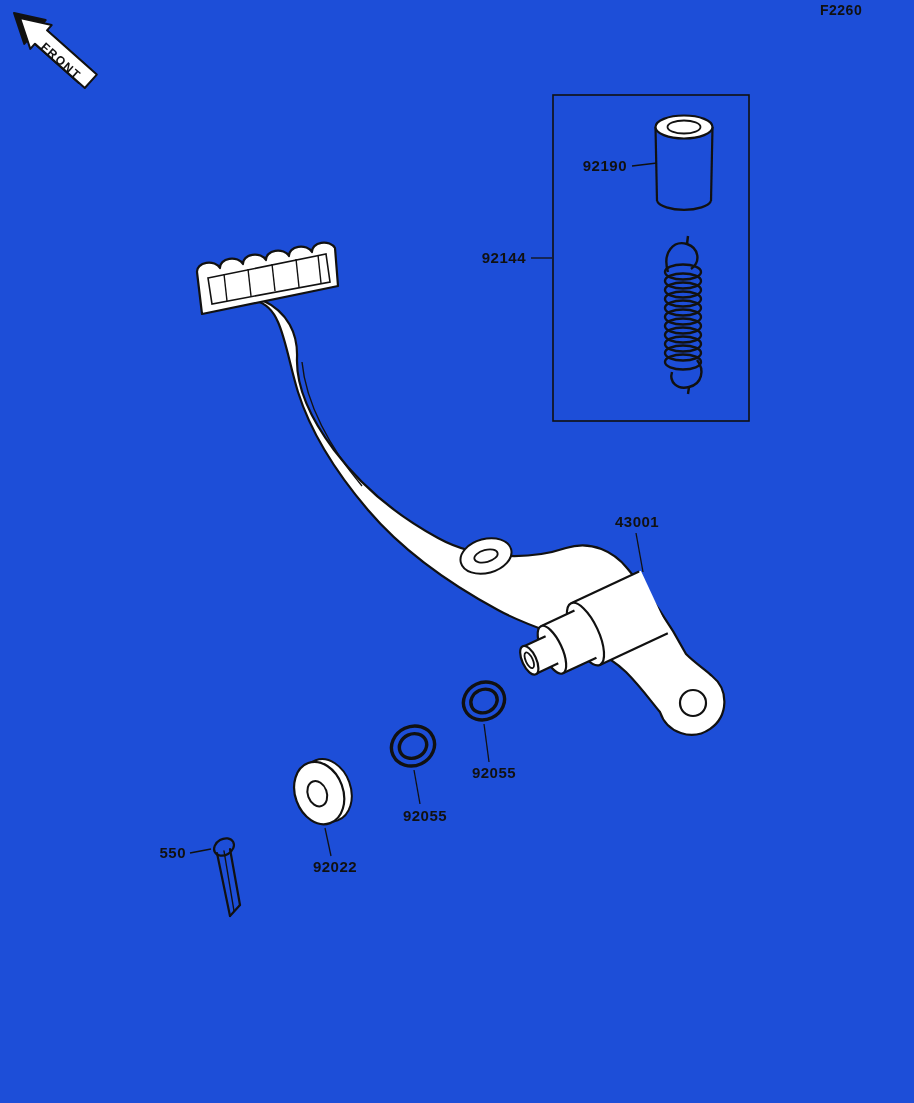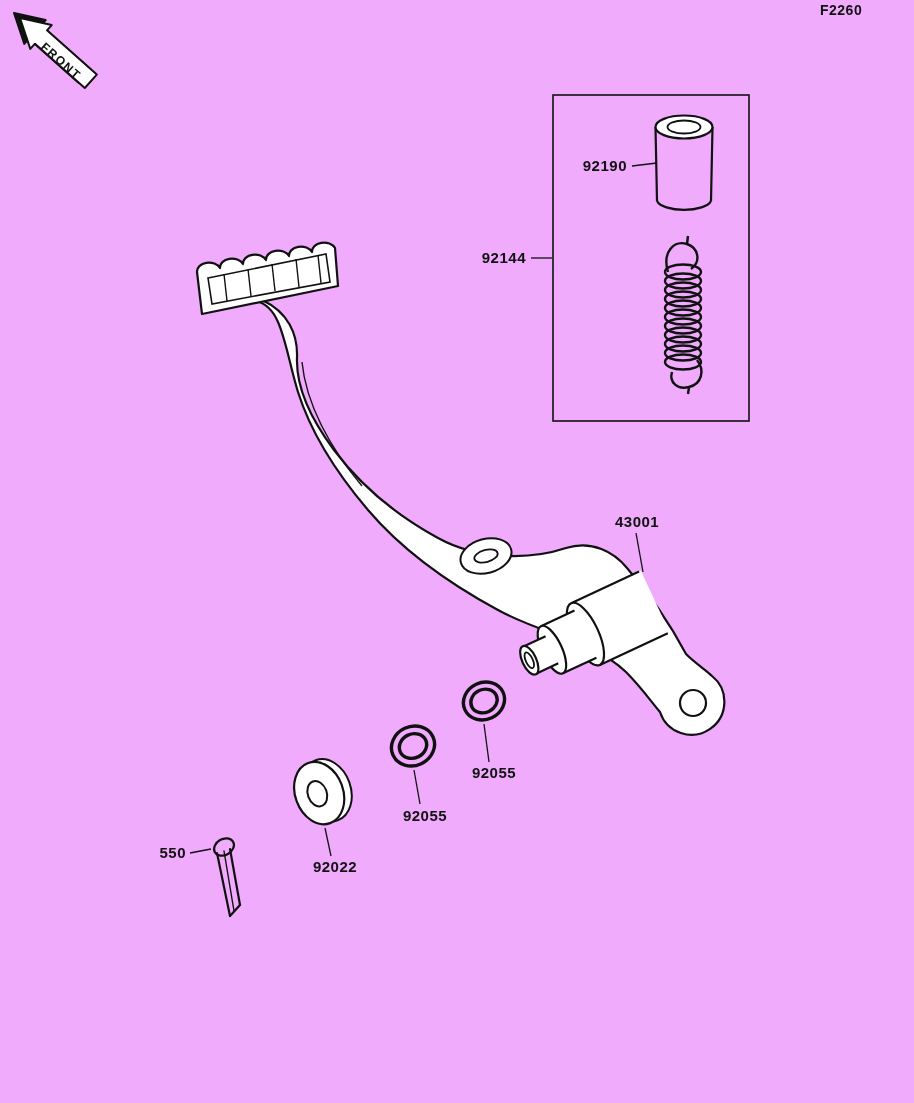--- a/index.html
+++ b/index.html
@@ -1,19 +1,19 @@
 <!DOCTYPE html>
 <html><head>
 <meta charset="utf-8">
 <style>
   html,body { margin:0; padding:0; background:#ffffff; }
   .page {
     position:relative;
     width:914px; height:1103px;
-    background:#f0abfc;
+    background:#1d4ed8;
     overflow:hidden;
     font-family:"Liberation Sans", sans-serif;
     text-align:center;
   }
   svg { display:block; }
   .ink        { stroke:#111111; fill:none; }
   .part-label { font:bold 15px "Liberation Sans", sans-serif; fill:#111111; letter-spacing:0.5px; }
   .fig-code   { font:bold 14px "Liberation Sans", sans-serif; fill:#111111; letter-spacing:0.5px; }
   .front-text { font:bold 12px "Liberation Sans", sans-serif; fill:#111111; letter-spacing:1.5px; }
 </style>

